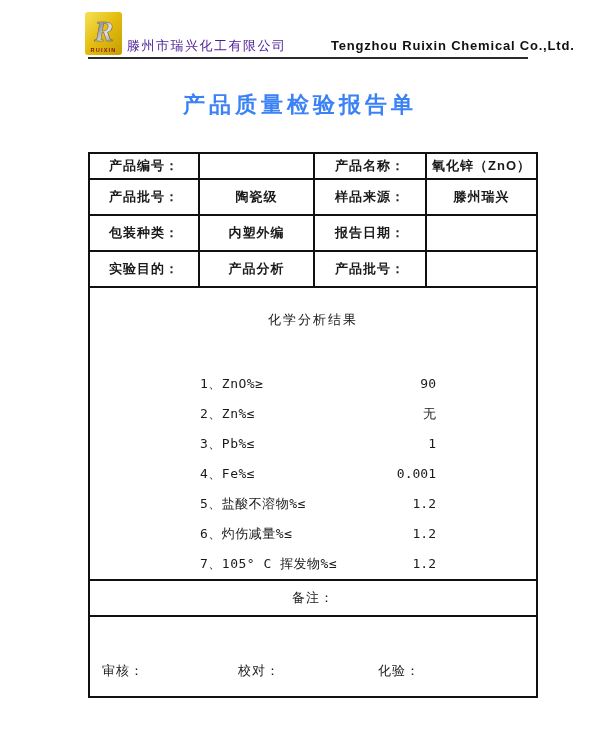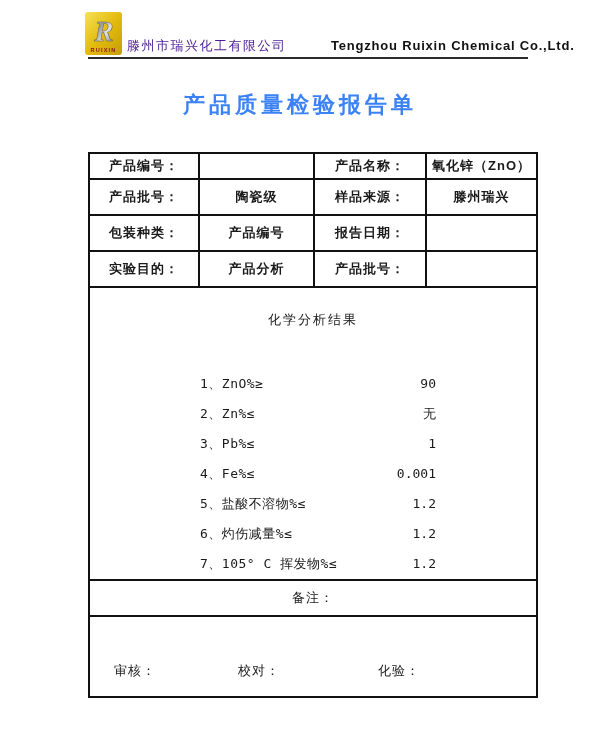--- a/index.html
+++ b/index.html
@@ -114,21 +114,21 @@
     height: 81px;
     position: relative;
   }
   .sign-item {
     position: absolute;
     bottom: 16px;
     font-size: 13px;
     letter-spacing: 1px;
     white-space: nowrap;
   }
-  .sign-review   { left: 24px; }
+  .sign-review   { left: 12px; }
   .sign-proof    { left: 148px; }
   .sign-assay    { left: 288px; }
 </style>
 </head>
 <body>
 
 <div class="page">
 
   <svg class="logo" viewBox="0 0 37 43" xmlns="http://www.w3.org/2000/svg">
     <defs>
@@ -170,21 +170,21 @@
         <td class="val">氧化锌（ZnO）</td>
       </tr>
       <tr class="info-row">
         <td class="lbl">产品批号：</td>
         <td class="val">陶瓷级</td>
         <td class="lbl">样品来源：</td>
         <td class="val">滕州瑞兴</td>
       </tr>
       <tr class="info-row">
         <td class="lbl">包装种类：</td>
-        <td class="val">产品编号</td>
+        <td class="val">内塑外编</td>
         <td class="lbl">报告日期：</td>
         <td class="val"></td>
       </tr>
       <tr class="info-row">
         <td class="lbl">实验目的：</td>
         <td class="val">产品分析</td>
         <td class="lbl">产品批号：</td>
         <td class="val"></td>
       </tr>
 

